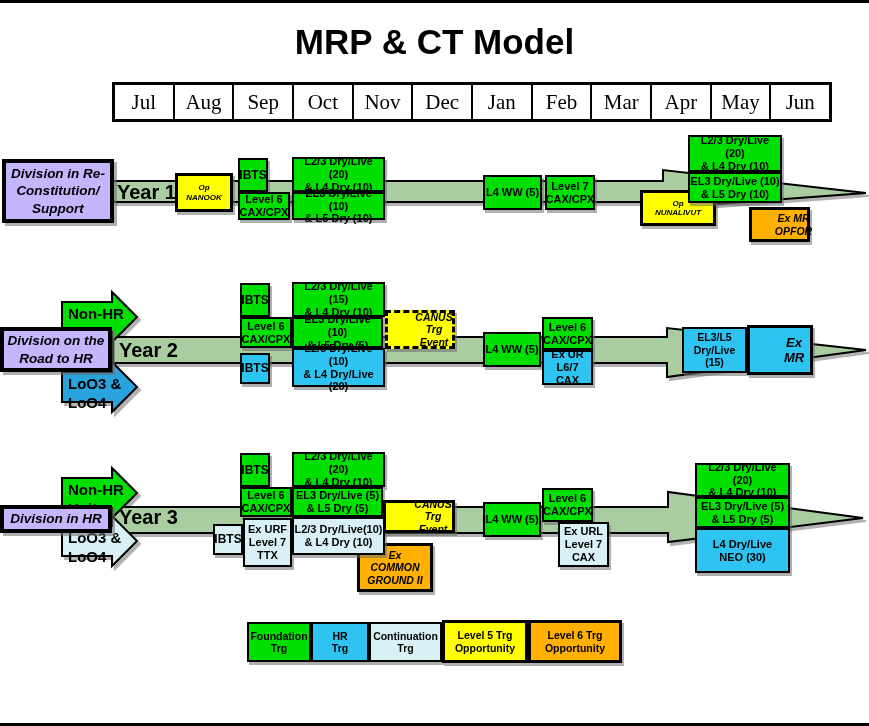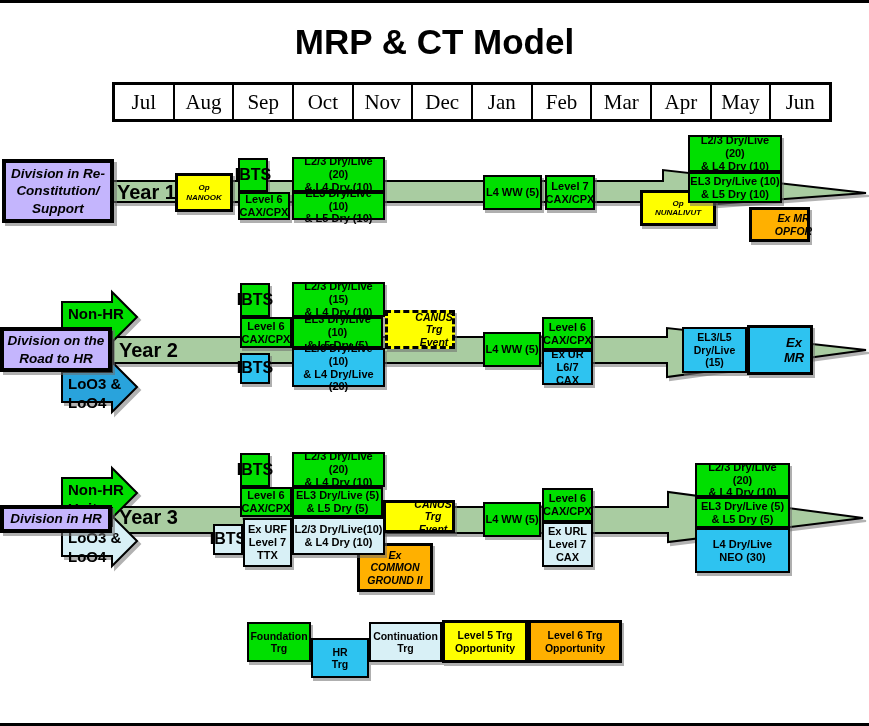--- a/index.html
+++ b/index.html
@@ -32,21 +32,21 @@
   .green{background:#00DF00;}
   .blue{background:#2EC3F0;}
   .pale{background:#D8F0F6;}
   .yellow{background:#FFFF00;}
   .orange{background:#FFB000;}
   .thick{border-width:3px;}
   .dashed{border:3px dashed #000;}
   .it{font-style:italic;}
   .fs8{font-size:8px;}
   .fs10{font-size:10.5px;}
-  .fs12{font-size:16px;}
+  .fs12{font-size:12px;}
   .fs13{font-size:13px;}
   .z2{z-index:2;}
   .z4{z-index:4;padding-left:28px;}
 </style>
 </head>
 <body>
 
 <div id="canvas">
 
   <div class="edge" style="top:0;"></div>
@@ -156,34 +156,34 @@
   <div class="box pale" style="left:292px;top:517px;width:93px;height:38px;">L2/3 Dry/Live(10)
 &amp; L4 Dry (10)</div>
   <div class="box yellow thick it fs10 z4" style="left:383px;top:500px;width:72px;height:33px;">CANUS
 Trg Event</div>
   <div class="box orange thick it fs10 z2" style="left:357px;top:543px;width:76px;height:49px;">Ex
 COMMON
 GROUND II</div>
   <div class="box green" style="left:483px;top:502px;width:58px;height:35px;">L4 WW (5)</div>
   <div class="box green" style="left:542px;top:488px;width:51px;height:34px;">Level 6
 CAX/CPX</div>
-  <div class="box pale" style="left:542px;top:522px;width:51px;height:45px;">Ex URL
+  <div class="box pale" style="left:558px;top:522px;width:51px;height:45px;">Ex URL
 Level 7
 CAX</div>
   <div class="box green" style="left:695px;top:463px;width:95px;height:34px;">L2/3 Dry/Live (20)
 &amp; L4 Dry (10)</div>
   <div class="box green" style="left:695px;top:497px;width:95px;height:31px;">EL3 Dry/Live (5)
 &amp; L5 Dry (5)</div>
   <div class="box blue" style="left:695px;top:528px;width:95px;height:45px;">L4 Dry/Live
 NEO (30)</div>
 
   <div>
     <div class="box green fs10" style="left:247px;top:622px;width:64px;height:40px;">Foundation
 Trg</div>
-    <div class="box blue fs10" style="left:311px;top:622px;width:58px;height:40px;margin-top:16px;">HR
+    <div class="box blue fs10" style="left:311px;top:622px;width:58px;height:40px;">HR
 Trg</div>
     <div class="box pale fs10" style="left:369px;top:622px;width:73px;height:40px;">Continuation
 Trg</div>
     <div class="box yellow thick fs10" style="left:442px;top:620px;width:86px;height:43px;">Level 5 Trg
 Opportunity</div>
     <div class="box orange thick fs10" style="left:528px;top:620px;width:94px;height:43px;">Level 6 Trg
 Opportunity</div>
   </div>
 
 </div>

